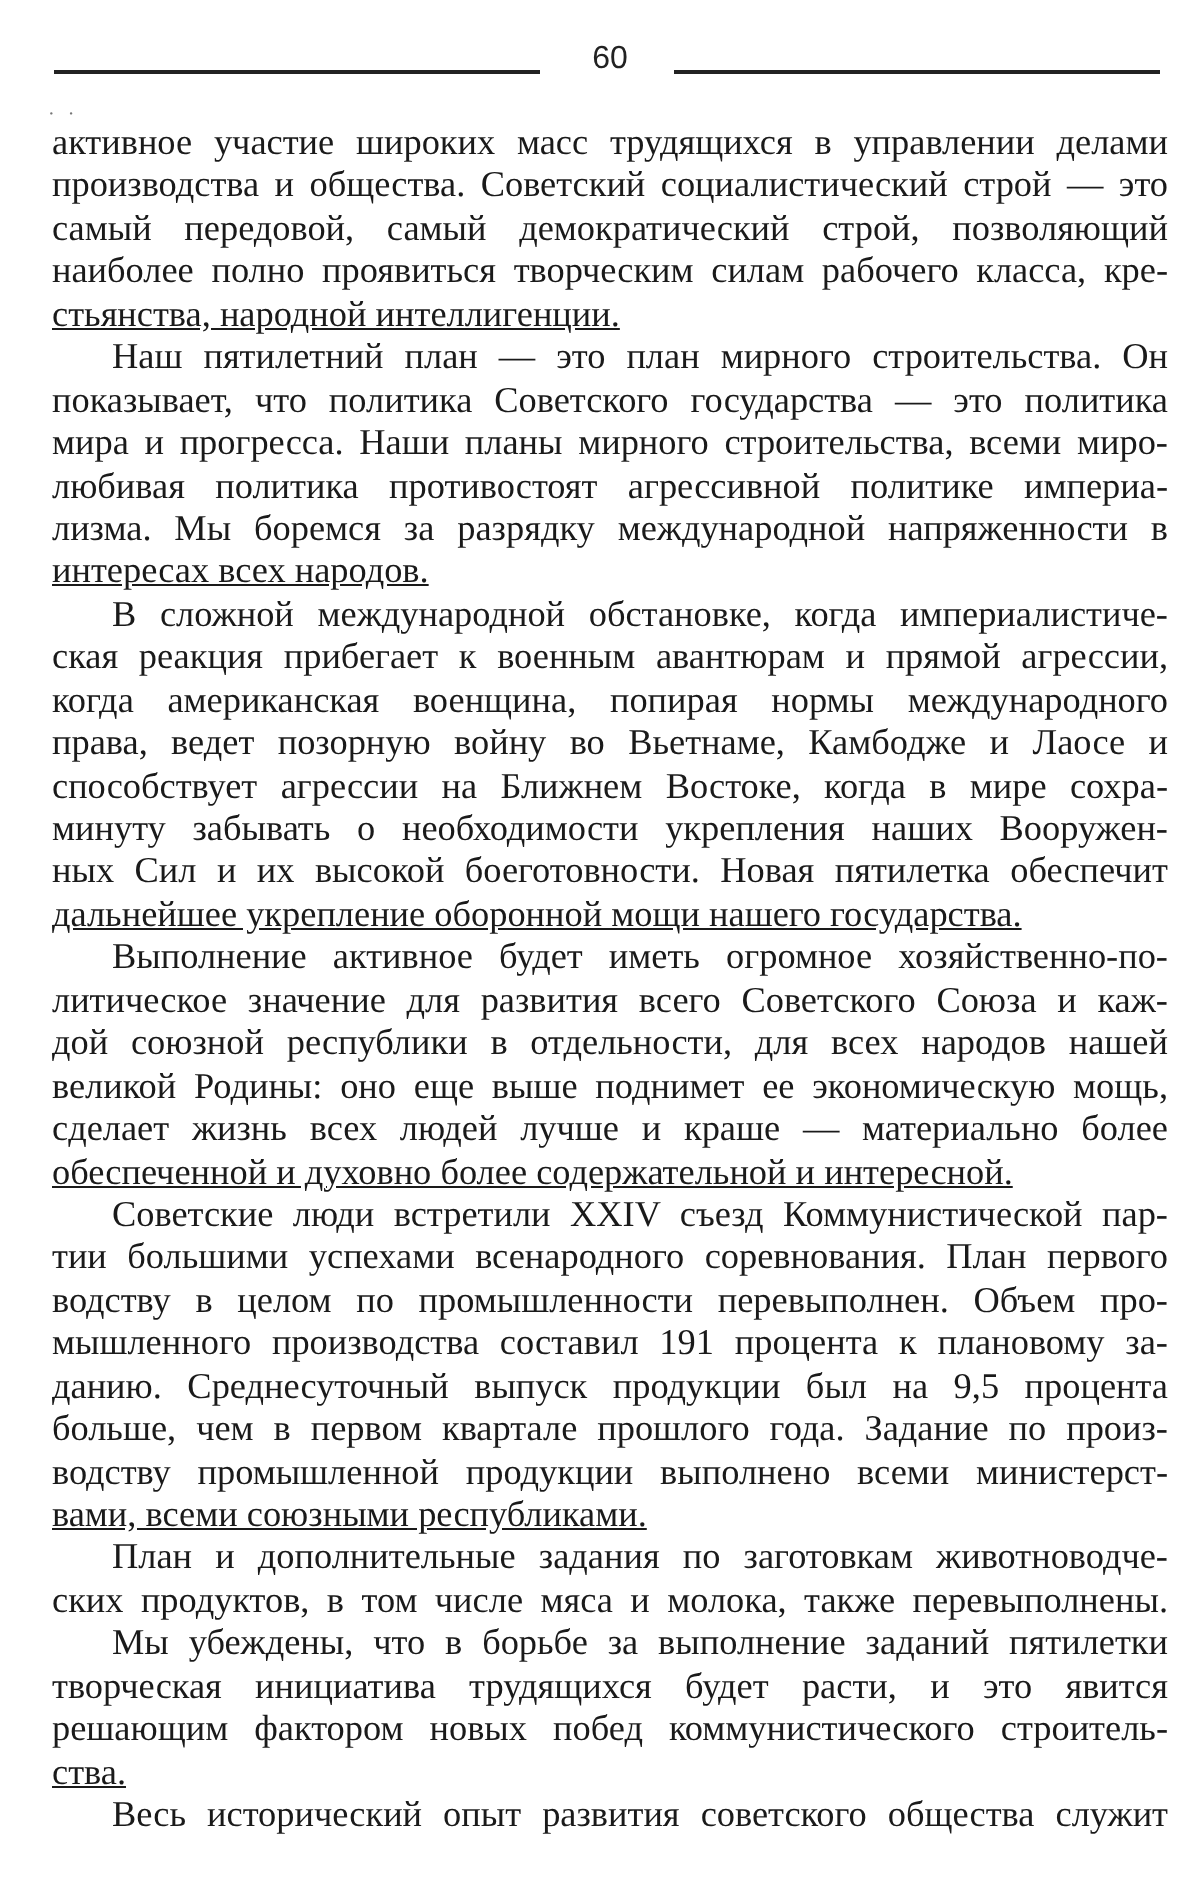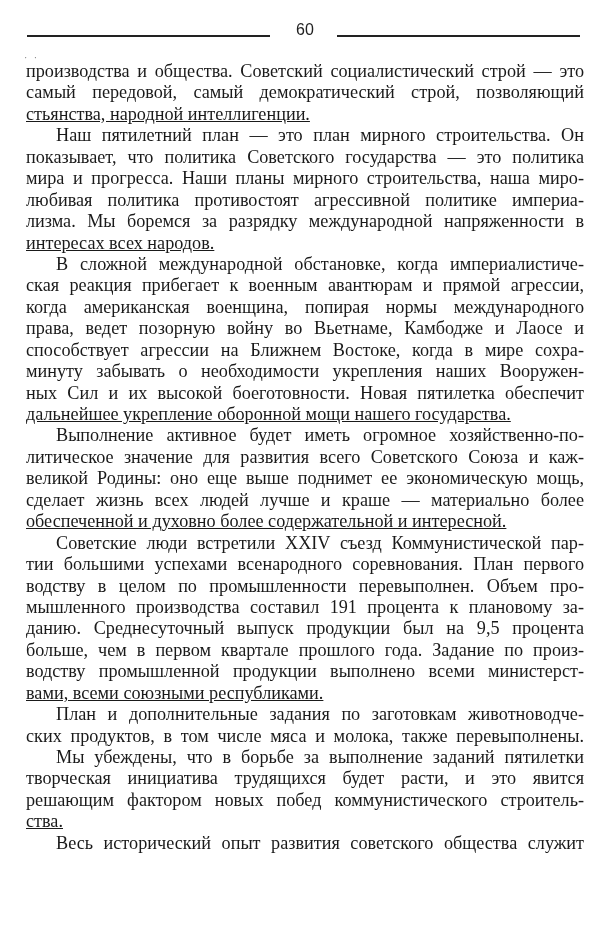--- a/index.html
+++ b/index.html
@@ -83,48 +83,51 @@
   <div class="rule left"></div>
   <div class="page-number">60</div>
   <div class="rule right"></div>
 </div>
 
 <div class="specks">·&nbsp;·</div>
 
 <div class="body-text">
 
   <div class="para">
+    <span class="line">активное участие широких масс трудящихся в управлении делами</span>
     <span class="line">производства и общества. Советский социалистический строй — это</span>
     <span class="line">самый передовой, самый демократический строй, позволяющий</span>
+    <span class="line">наиболее полно проявиться творческим силам рабочего класса, кре-</span>
     <span class="line last">стьянства, народной интеллигенции.</span>
   </div>
 
   <div class="para">
     <span class="line indent">Наш пятилетний план — это план мирного строительства. Он</span>
     <span class="line">показывает, что политика Советского государства — это политика</span>
-    <span class="line">мира и прогресса. Наши планы мирного строительства, наша миро-</span>
+    <span class="line">мира и прогресса. Наши планы мирного строительства, всеми миро-</span>
     <span class="line">любивая политика противостоят агрессивной политике империа-</span>
     <span class="line">лизма. Мы боремся за разрядку международной напряженности в</span>
     <span class="line last">интересах всех народов.</span>
   </div>
 
   <div class="para">
     <span class="line indent">В сложной международной обстановке, когда империалистиче-</span>
     <span class="line">ская реакция прибегает к военным авантюрам и прямой агрессии,</span>
     <span class="line">когда американская военщина, попирая нормы международного</span>
     <span class="line">права, ведет позорную войну во Вьетнаме, Камбодже и Лаосе и</span>
     <span class="line">способствует агрессии на Ближнем Востоке, когда в мире сохра-</span>
     <span class="line">минуту забывать о необходимости укрепления наших Вооружен-</span>
     <span class="line">ных Сил и их высокой боеготовности. Новая пятилетка обеспечит</span>
     <span class="line last">дальнейшее укрепление оборонной мощи нашего государства.</span>
   </div>
 
   <div class="para">
     <span class="line indent">Выполнение активное будет иметь огромное хозяйственно-по-</span>
     <span class="line">литическое значение для развития всего Советского Союза и каж-</span>
+    <span class="line">дой союзной республики в отдельности, для всех народов нашей</span>
     <span class="line">великой Родины: оно еще выше поднимет ее экономическую мощь,</span>
     <span class="line">сделает жизнь всех людей лучше и краше — материально более</span>
     <span class="line last">обеспеченной и духовно более содержательной и интересной.</span>
   </div>
 
   <div class="para">
     <span class="line indent">Советские люди встретили XXIV съезд Коммунистической пар-</span>
     <span class="line">тии большими успехами всенародного соревнования. План первого</span>
     <span class="line">водству в целом по промышленности перевыполнен. Объем про-</span>
     <span class="line">мышленного производства составил 191 процента к плановому за-</span>

